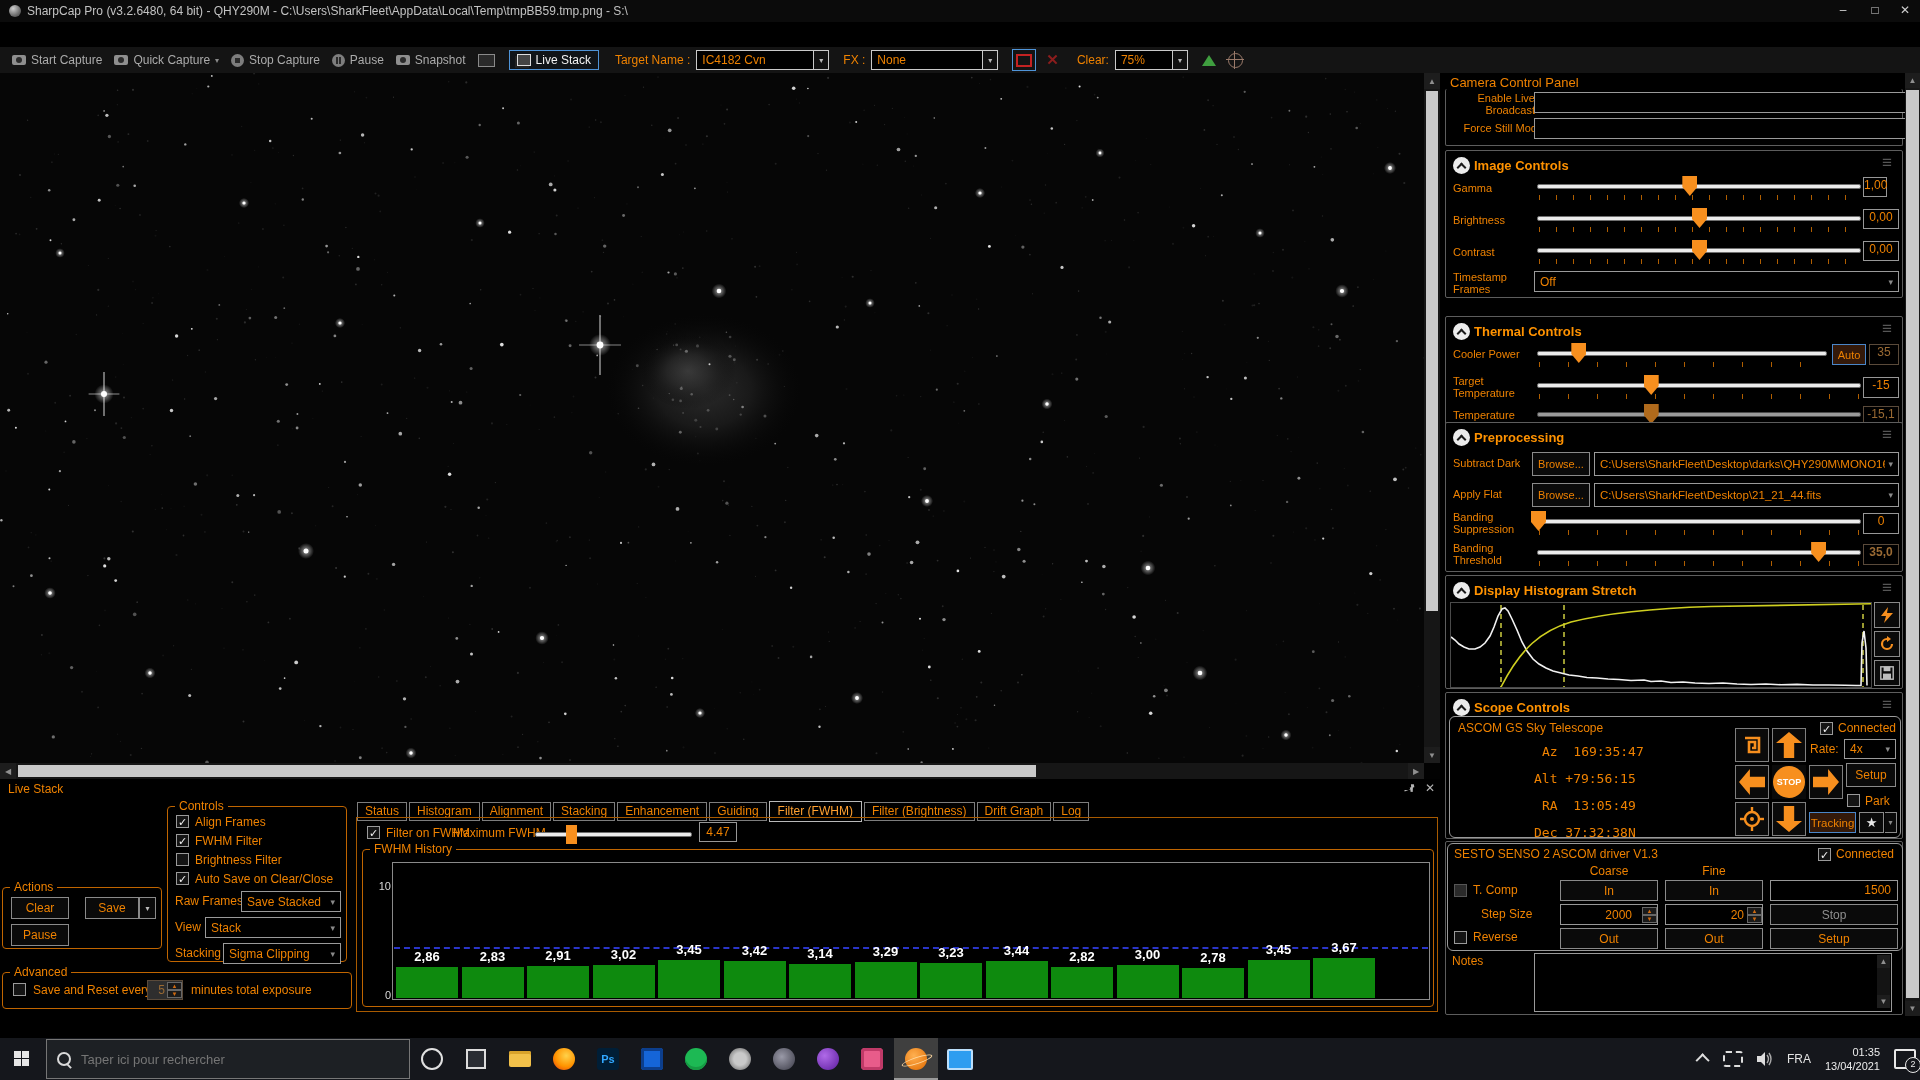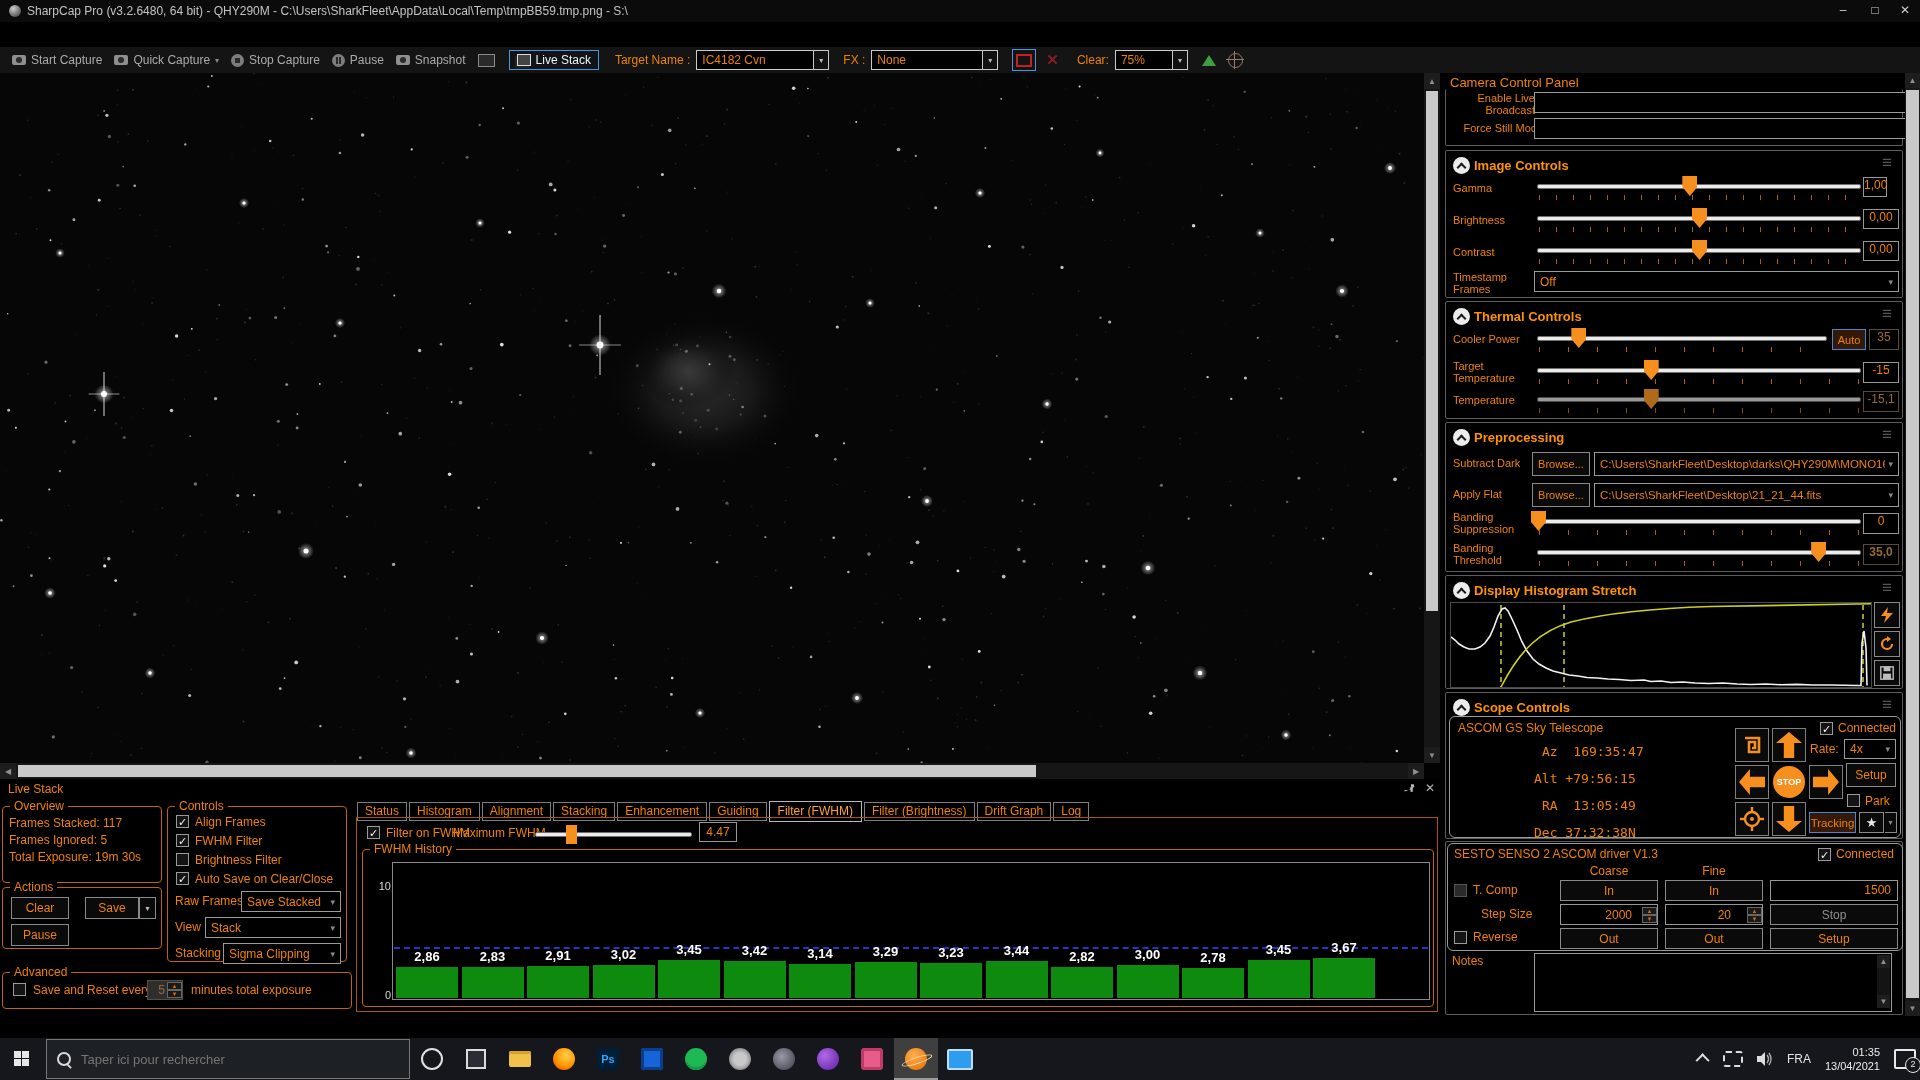--- a/index.html
+++ b/index.html
@@ -1260,21 +1260,21 @@
       </div>
     <div class="ticks" style="left:93px;top:108px;width:320px;"></div>
     <div class="vbox" style="left:417px;top:90px;width:36px;height:20px;">0,00</div>
     <div class="plabel" style="left:7px;top:120px;">Timestamp Frames</div>
     <div class="pcombo" style="left:88px;top:120px;width:365px;height:21px;">
       <span class="ct">Off</span>
       <span class="dd">▾</span>
     </div>
   </div>
 
-  <div class="sect" style="top:301px;height:118px;">
+  <div class="sect" style="top:316px;height:118px;">
     <div class="sec-head">
       <span class="sec-chev"></span>
       <span class="sec-title">Thermal Controls</span>
     </div>
     <span class="burger">≡</span>
     <div class="plabel" style="left:7px;top:31px;">Cooler Power</div>
     <div class="track" style="left:91px;top:34px;width:288px;">
         <div class="thumb" style="left:14%;"></div>
       </div>
     <div class="ticks" style="left:93px;top:45px;width:286px;background:repeating-linear-gradient(90deg,#b05e00 0 1px,transparent 1px 29px);"></div>
@@ -1436,21 +1436,21 @@
       <div class="vbox" style="left:322px;top:36px;width:128px;height:21px;text-align:right;padding-right:6px;line-height:19px;">1500</div>
       <span class="o" style="position:absolute;left:33px;top:63px;font-size:12px;">Step Size</span>
       <div class="vbox" style="left:112px;top:60px;width:98px;height:21px;display:flex;align-items:center;">
         <span style="flex:1;text-align:right;padding-right:10px;">2000</span>
         <span class="spincol">
             <span>▲</span>
             <span>▼</span>
           </span>
       </div>
       <div class="vbox" style="left:217px;top:60px;width:98px;height:21px;display:flex;align-items:center;">
-        <span style="flex:1;text-align:right;padding-right:16px;">20</span>
+        <span style="flex:1;text-align:right;padding-right:3px;">20</span>
         <span class="spincol">
             <span>▲</span>
             <span>▼</span>
           </span>
       </div>
       <div class="pbtn graytxt" style="left:322px;top:60px;width:128px;height:21px;">Stop</div>
       <span class="cb" style="left:6px;top:87px;color:transparent;"></span>
       <span class="o" style="position:absolute;left:25px;top:86px;font-size:12px;">Reverse</span>
       <div class="pbtn" style="left:112px;top:84px;width:98px;height:21px;">Out</div>
       <div class="pbtn" style="left:217px;top:84px;width:98px;height:21px;">Out</div>
@@ -1471,26 +1471,20 @@
     <div class="sc-btn" style="width:15px;height:15px;position:absolute;bottom:0;">▼</div>
   </div>
 
   <div class="abs" style="left:0;top:779px;width:1443px;height:237px;background:#000;">
     <span class="o" style="position:absolute;left:8px;top:3px;font-size:12px;">Live Stack</span>
     <svg style="position:absolute;left:1404px;top:4px;" width="13" height="13" viewBox="0 0 13 13">
         <path d="M6.5,0 L8.5,2 7.5,3 10,7 8,8 6.5,6 3,11 2,10 7,6.5 5,5 6,4 4,1.5z" fill="#b5b5b5" transform="rotate(35 6 6)"></path>
       </svg>
     <span style="position:absolute;left:1425px;top:2px;color:#b5b5b5;font-size:12px;">✕</span>
 
-    <div class="group" style="left:2px;top:27px;width:160px;height:77px;">
-      <span class="legend">Overview</span>
-      <div class="lsrow" style="left:6px;top:9px;"><span>Frames Stacked:</span> <span>117</span></div>
-      <div class="lsrow" style="left:6px;top:26px;"><span>Frames Ignored:</span> <span>5</span></div>
-      <div class="lsrow" style="left:6px;top:43px;"><span>Total Exposure:</span> <span>19m 30s</span></div>
-    </div>
 
     <div class="group" style="left:2px;top:108px;width:160px;height:62px;">
       <span class="legend">Actions</span>
       <div class="lbtn" style="left:8px;top:9px;width:58px;height:22px;">Clear</div>
       <div class="lbtn" style="left:82px;top:9px;width:54px;height:22px;">Save</div>
       <div class="lbtn" style="left:136px;top:9px;width:17px;height:22px;font-size:8px;color:#bbb;">▾</div>
       <div class="lbtn" style="left:8px;top:36px;width:58px;height:22px;">Pause</div>
     </div>
 
     <div class="group" style="left:167px;top:27px;width:180px;height:156px;">

